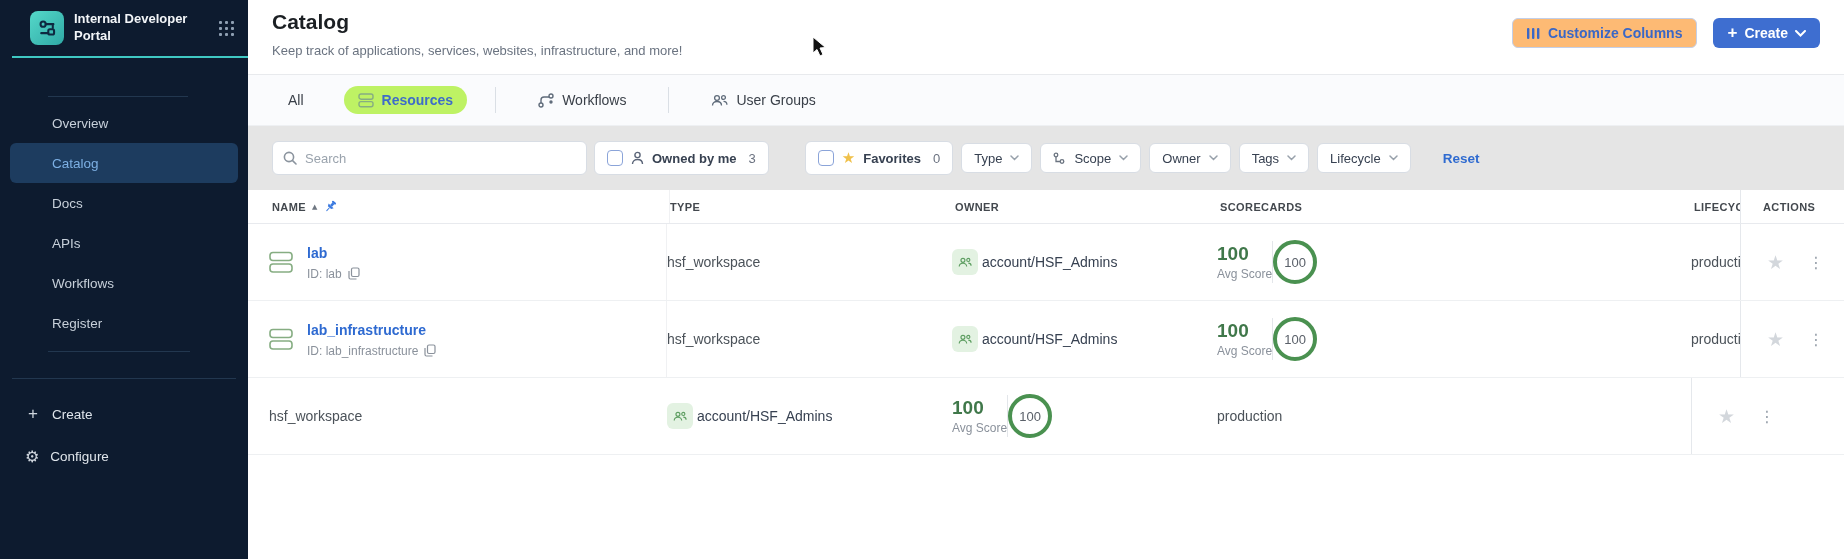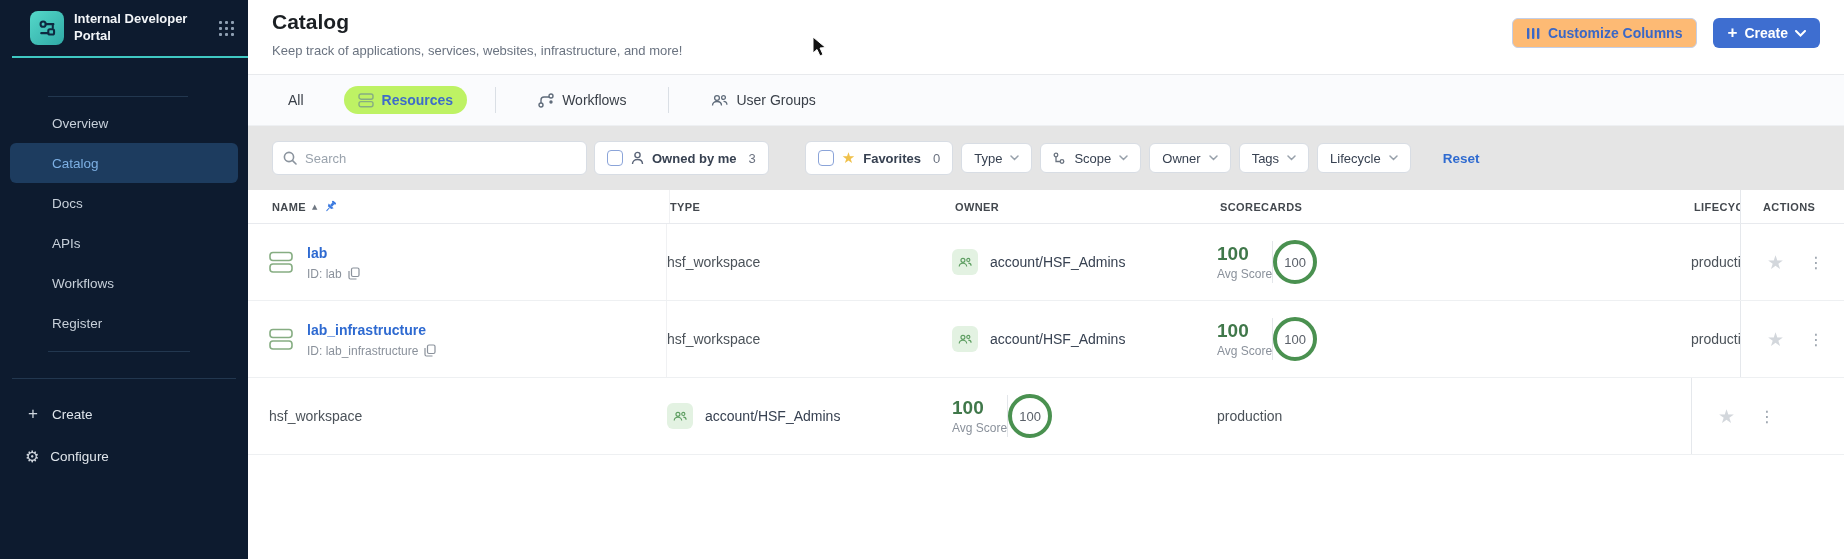--- a/index.html
+++ b/index.html
@@ -59,21 +59,21 @@
   .th { display:flex; align-items:center; gap:6px; overflow:hidden; white-space:nowrap; }
   .th.name-col, .row .cell-name { border-right:1px solid #f0f1f3; height:100%; }
   .th.actions-col { border-left:1px solid #e5e8ec; height:100%; padding-left:22px; }
   .sort-caret { font-family:"DejaVu Sans",sans-serif; font-size:7px; color:#6e7681; }
   .row { height:77px; border-bottom:1px solid #eef0f2;padding-left:21px; }
   .cell { overflow:hidden; white-space:nowrap; }
   .cell-name { display:flex; align-items:center; gap:14px; }
   .name-link { color:#2e6ad1; font-size:14px; font-weight:bold; text-decoration:none; cursor:pointer; }
   .row-id { margin-top:5px; font-size:12px; color:#8a919b; display:flex; align-items:center; gap:6px; }
   .type-txt { font-size:14px; color:#4b5259; }
-  .cell-owner { display:flex; align-items:center; gap:12px; }
+  .cell-owner { display:flex; align-items:center; gap:4px; }
   .owner-badge { width:26px; height:26px; border-radius:6px; background:#e3f2e2; display:flex; align-items:center; justify-content:center; flex-shrink:0; }
   .owner-txt { font-size:14px; color:#374151; }
   .cell-score { display:flex; align-items:center; }
   .score-num { font-size:19px; font-weight:bold; color:#40784a; }
   .score-lbl { font-size:12px; color:#8a919b; margin-top:2px; }
   .score-div { width:1px; height:42px; background:#e3e6ea; }
   .score-ring { width:44px; height:44px; border-radius:50%; border:4px solid #4a9150; display:flex; align-items:center; justify-content:center; font-size:13px; color:#5a6069; cursor:pointer; }
   .cell-life { font-size:14px; color:#4b5259; }
   .cell-actions { border-left:1px solid #e5e8ec; height:100%; display:flex; align-items:center; gap:24px; padding-left:26px; }
   .act-star { font-family:"DejaVu Sans",sans-serif; font-size:19px; color:#d3d7dc; cursor:pointer; }

